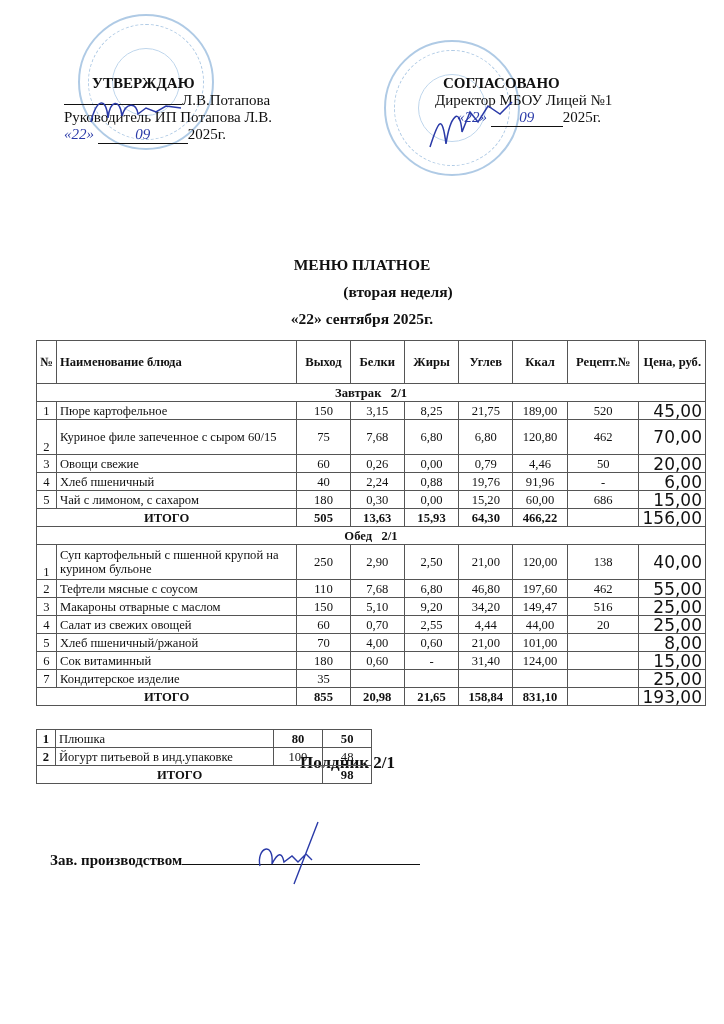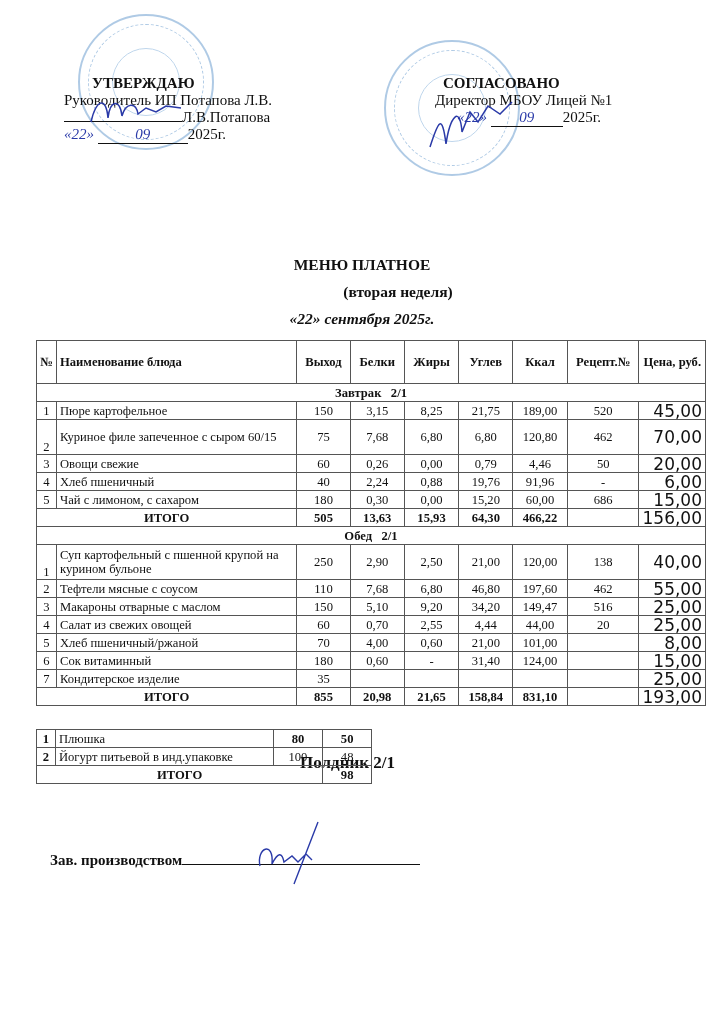--- a/index.html
+++ b/index.html
@@ -26,24 +26,24 @@
   .line { display:inline-block; border-bottom:1px solid #111; width:238px; height:14px; vertical-align:baseline; }
 </style>
 </head>
 <body>
 
 <div class="stamp" style="left:78px;top:14px;width:132px;height:132px;">
     <div class="inner"></div>
   </div>
 <div class="abs approve" style="left:64px;top:75px;">
   <div class="ttl" style="padding-left:28px;">УТВЕРЖДАЮ</div>
-  <div>Руководитель ИП Потапова Л.В.</div>
   <div>
     <span style="display:inline-block;width:118px;border-bottom:1px solid #111;height:12px;"></span><span>Л.В.Потапова</span>
   </div>
+  <div>Руководитель ИП Потапова Л.В.</div>
   <div>
     <span style="color:#2a3aa8;font-style:italic;">«22»</span>
     <span style="display:inline-block;width:90px;border-bottom:1px solid #111;color:#2a3aa8;font-style:italic;text-align:center;">09</span><span>2025г.</span>
   </div>
 </div>
 <svg class="sig" style="left:86px;top:90px;" width="110" height="40" viewBox="0 0 110 40">
   <path d="M5 32 C10 10, 20 5, 22 28 C24 10, 34 8, 36 26 C40 12, 50 12, 52 24 L60 18 L70 22 L80 16 L95 18" stroke="#2a3aa8" stroke-width="1.5" fill="none"></path>
 </svg>
 
 <div class="stamp" style="left:384px;top:40px;width:132px;height:132px;">
@@ -56,21 +56,21 @@
     <span style="color:#2a3aa8;font-style:italic;">«22»</span>
     <span style="display:inline-block;width:72px;border-bottom:1px solid #111;color:#2a3aa8;font-style:italic;text-align:center;">09</span><span>2025г.</span>
   </div>
 </div>
 <svg class="sig" style="left:420px;top:92px;" width="110" height="60" viewBox="0 0 110 60">
   <path d="M10 55 C18 30, 22 20, 26 52 C30 25, 40 12, 42 40 L50 20 L58 30 L68 14 L80 22 L92 10" stroke="#2a3aa8" stroke-width="1.5" fill="none"></path>
 </svg>
 
 <div class="title" style="top:256px;">МЕНЮ ПЛАТНОЕ</div>
 <div class="title" style="top:283px;padding-left:36px;">(вторая неделя)</div>
-<div class="title" style="top:310px;font-style:italic;">«22» сентября 2025г.</div>
+<div class="title" style="top:310px;">«22» сентября 2025г.</div>
 
 <table class="menu">
   <colgroup>
     <col style="width:20px">
       <col style="width:243px">
       <col style="width:54px">
       <col style="width:54px">
     <col style="width:55px">
       <col style="width:54px">
       <col style="width:55px">

